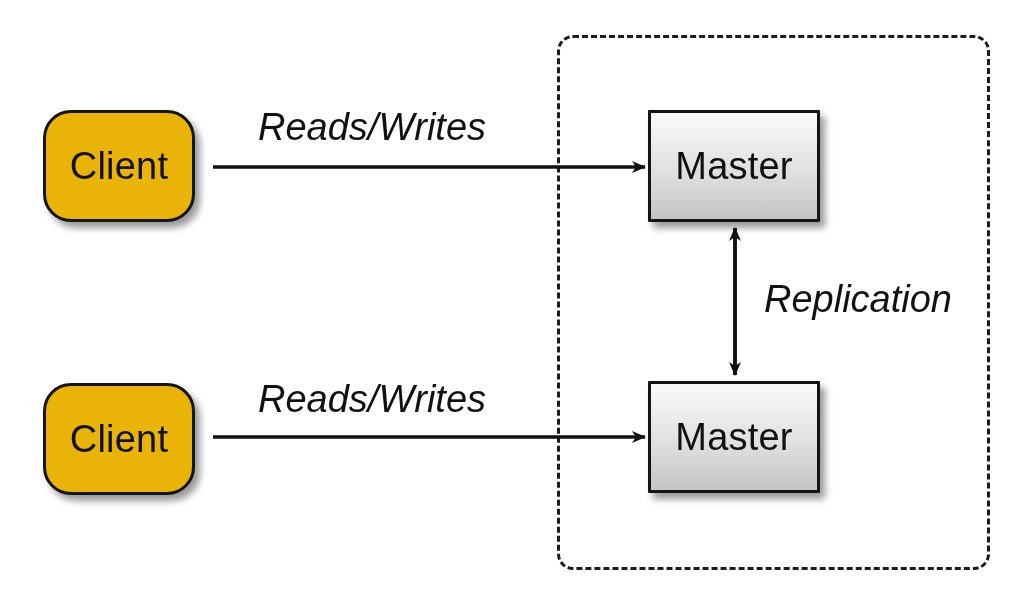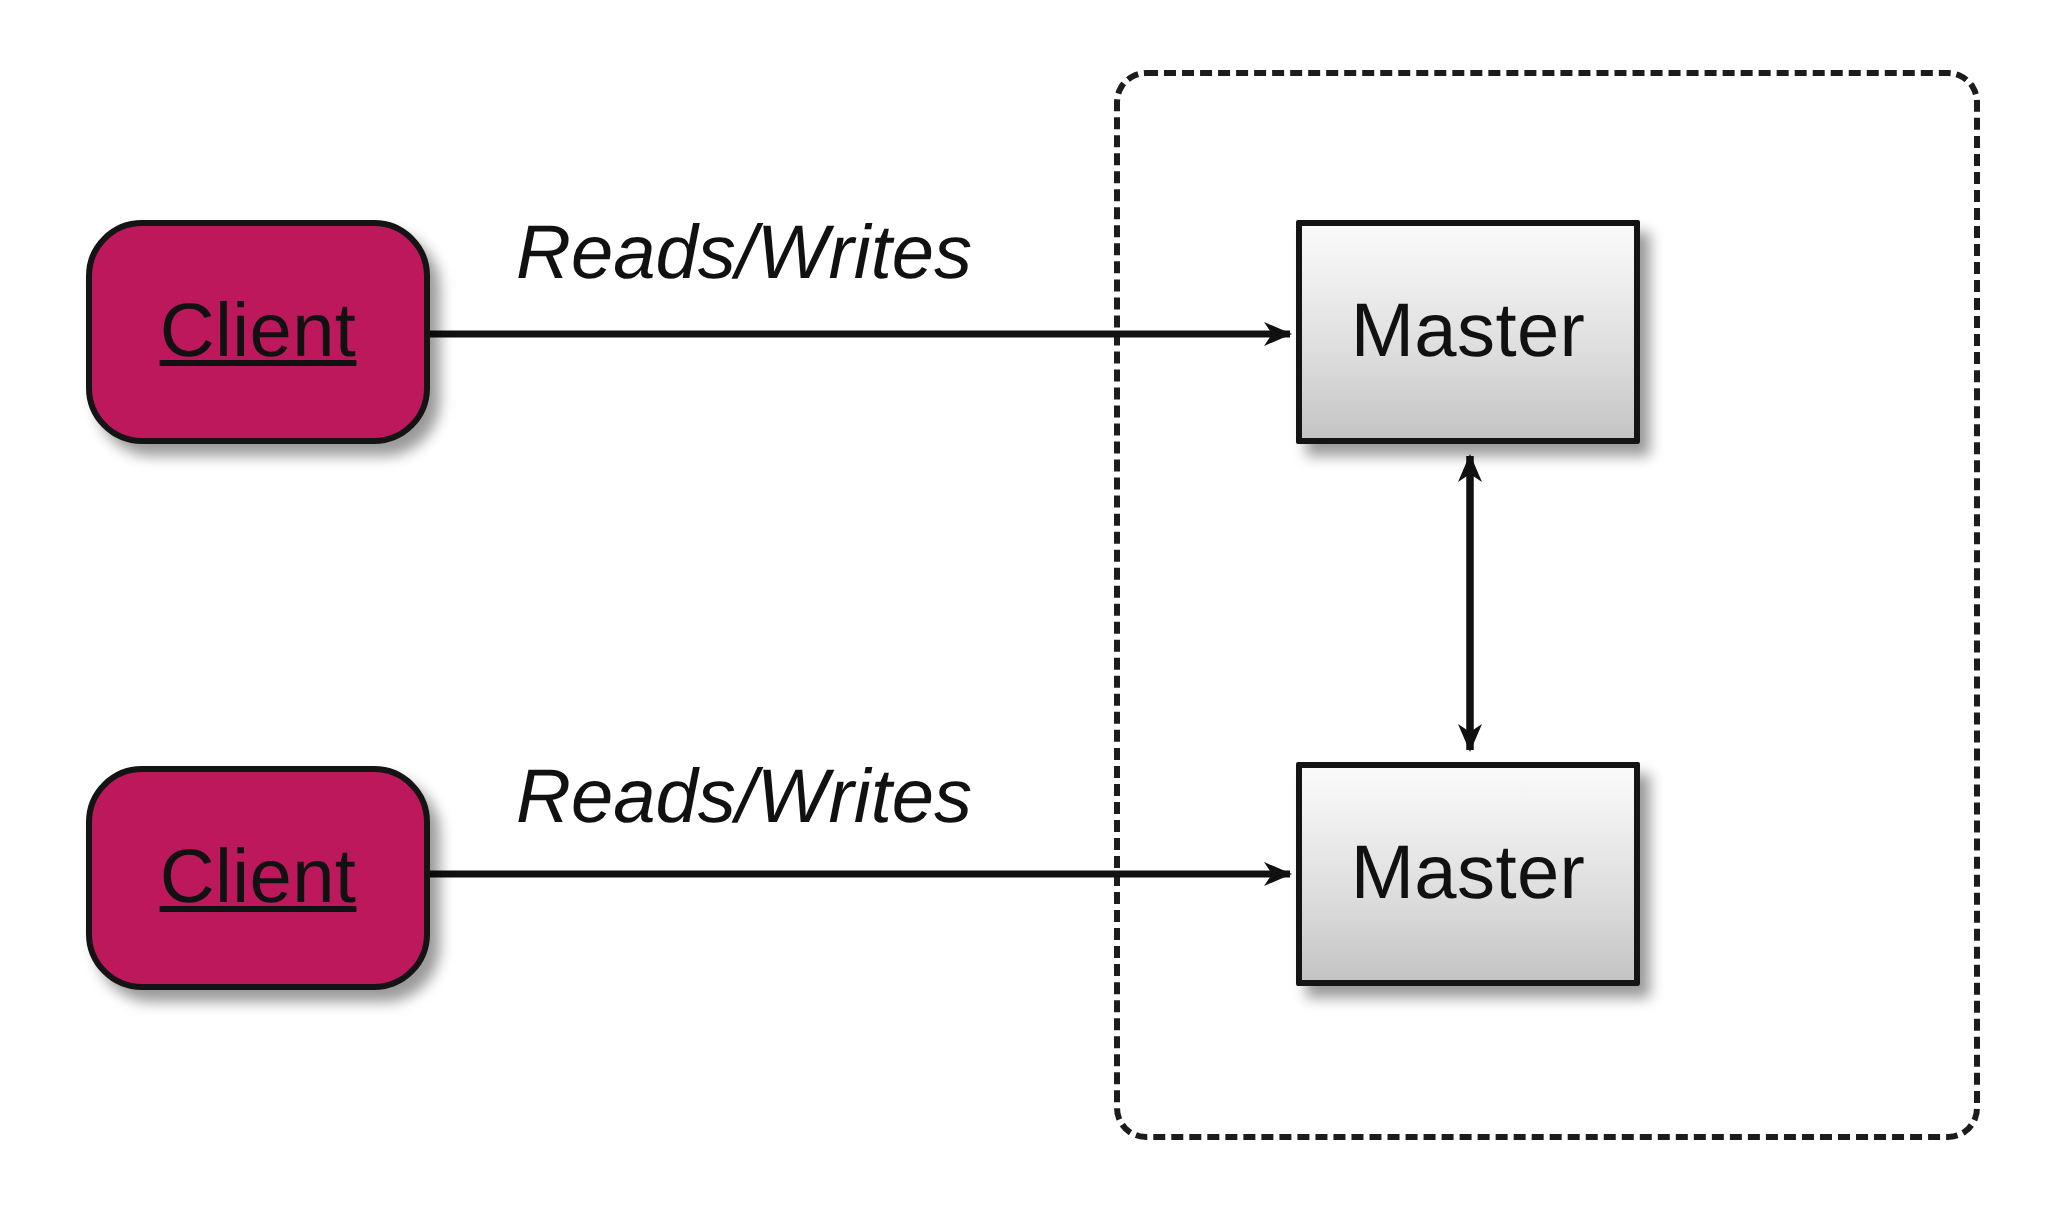--- a/index.html
+++ b/index.html
@@ -40,26 +40,25 @@
     border: 3px solid #141414;
     color: #111111;
     font-size: 38px;
     line-height: 1;
     letter-spacing: 0.2px;
     user-select: none;
   }
   .node .node-label { display: block; }
 
   .node-client {
-    width: 172px;
+    width: 152px;
     height: 112px;
-    background: #be185d;
+    background: #eab308;
     border-radius: 28px;
     box-shadow: 5px 6px 7px rgba(0,0,0,0.40);
-    text-decoration: underline;
   }
   .node-master {
     width: 172px;
     height: 112px;
     border-radius: 1px;
     background: linear-gradient(to bottom, #fafafa 0%, #f0f0f0 22%, #dcdcdc 62%, #c4c4c4 100%);
     box-shadow: 5px 6px 7px rgba(0,0,0,0.40);
   }
 
   #client-top   { left: 43px;  top: 110px; }
@@ -133,14 +132,15 @@
   </div>
 
   <div id="master-bot" class="node node-master">
     <span class="node-label">Master</span>
   </div>
 
   <div id="label-rw-top" class="edge-label">Reads/Writes</div>
 
   <div id="label-rw-bot" class="edge-label">Reads/Writes</div>
 
+  <div id="label-repl" class="edge-label">Replication</div>
 
 </div>
 
 </body></html>

